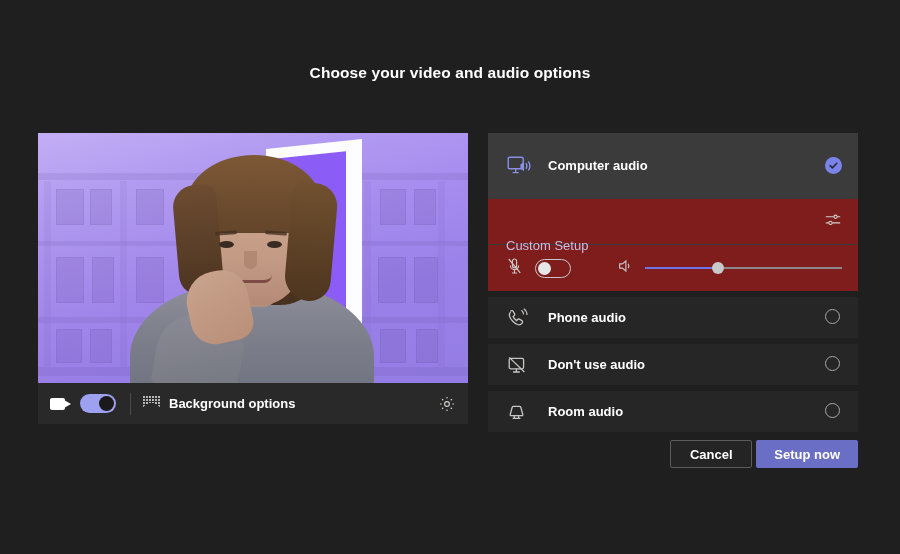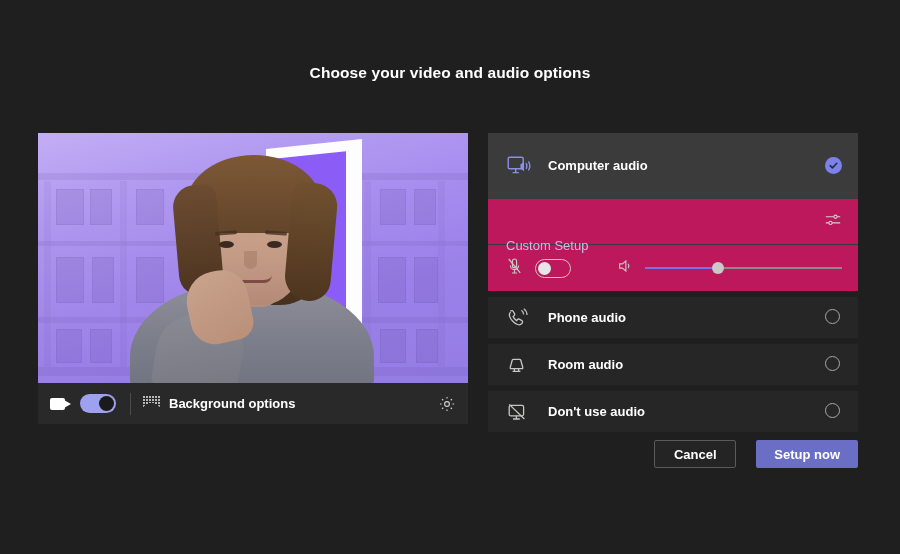--- a/index.html
+++ b/index.html
@@ -168,21 +168,21 @@
       radial-gradient(circle at 1px 1px, #b9b8b6 1px, transparent 1.2px) 0 0/3px 3px;
     -webkit-mask: radial-gradient(circle at 50% 118%, transparent 54%, #000 55%);
             mask: radial-gradient(circle at 50% 118%, transparent 54%, #000 55%);
   }
   .bar-label { font-size: 13px; color: #ffffff; font-weight: bold; }
   .gear { margin-left: auto; width: 18px; height: 18px; position: relative; cursor: pointer; }
   .gear svg { display: block; }
 
   
   .audio-col { position: absolute; left: 488px; top: 133px; width: 370px; }
-  .audio-group { background: #be185d; }
+  .audio-group { background: #7f1d1d; }
   .opt-row {
     height: 65px; display: flex; align-items: center;
     padding: 0 16px 0 18px; cursor: pointer;
   }
   .opt-row.selected { background: #3b3b3b; }
   .opt-row.standalone { background: #262626; height: 41px; margin-top: 6px; }
   .opt-icon { width: 26px; margin-right: 16px; display: flex; align-items: center; }
   .opt-label { font-size: 13px; font-weight: bold; color: #ffffff; }
   .opt-mark { margin-left: auto; width: 17px; height: 17px; }
   .radio-empty {
@@ -215,21 +215,21 @@
     position: absolute; left: 0; top: 6px; height: 2px; background: #6f74e8;
   }
   .slider .knob {
     position: absolute; top: 1px; width: 12px; height: 12px;
     border-radius: 50%; background: #c9c9c9; margin-left: -6px;
   }
 
   
   .footer {
     position: absolute; right: 42px; top: 440px;
-    display: flex; gap: 20px; align-items: center;
+    display: flex; gap: 4px; align-items: center;
   }
   .btn {
     height: 28px; border-radius: 2px; font-size: 13px; font-weight: bold;
     display: flex; align-items: center; justify-content: center;
     cursor: pointer; padding: 0 18px;
   }
   .btn.cancel { background: #242424; color: #ffffff; border: 1px solid #5a5a5a; min-width: 82px; }
   .btn.join { background: #6a6ec4; color: #ffffff; min-width: 90px; }
 </style>
 </head>
@@ -387,43 +387,43 @@
       </div>
       <div class="opt-label">Phone audio</div>
       <div class="opt-mark">
         <div class="radio-empty"></div>
       </div>
     </div>
 
     <div class="opt-row standalone">
       <div class="opt-icon">
         <svg width="22" height="20" viewBox="0 0 22 20" fill="none" stroke="#c8c6c4" stroke-width="1.3">
-          <path d="M5 13.6c-.6 0-1-.5-.8-1.1l2-7.2c.2-.6.7-1 1.3-1h6c.6 0 1.1.4 1.3 1l2 7.2c.2.6-.2 1.1-.8 1.1z"></path>
-          <path d="M8.4 13.6v2.2M12.6 13.6v2.2M6.6 16.4h7.8"></path>
-        </svg>
-      </div>
-      <div class="opt-label">Room audio</div>
-      <div class="opt-mark">
-        <div class="radio-empty"></div>
-      </div>
-    </div>
-
-    <div class="opt-row standalone">
-      <div class="opt-icon">
-        <svg width="22" height="20" viewBox="0 0 22 20" fill="none" stroke="#c8c6c4" stroke-width="1.3">
           <rect x="3.2" y="3.4" width="14.4" height="10.4" rx="1.5"></rect>
           <path d="M10.4 13.8v2.6M7 17h6.8"></path>
           <path d="M3.2 2.4l15.2 14.6"></path>
         </svg>
       </div>
       <div class="opt-label">Don't use audio</div>
       <div class="opt-mark">
         <div class="radio-empty"></div>
       </div>
     </div>
+
+    <div class="opt-row standalone">
+      <div class="opt-icon">
+        <svg width="22" height="20" viewBox="0 0 22 20" fill="none" stroke="#c8c6c4" stroke-width="1.3">
+          <path d="M5 13.6c-.6 0-1-.5-.8-1.1l2-7.2c.2-.6.7-1 1.3-1h6c.6 0 1.1.4 1.3 1l2 7.2c.2.6-.2 1.1-.8 1.1z"></path>
+          <path d="M8.4 13.6v2.2M12.6 13.6v2.2M6.6 16.4h7.8"></path>
+        </svg>
+      </div>
+      <div class="opt-label">Room audio</div>
+      <div class="opt-mark">
+        <div class="radio-empty"></div>
+      </div>
+    </div>
   </div>
 
   <div class="footer">
     <div class="btn cancel">Cancel</div>
     <div class="btn join">Setup now</div>
   </div>
 
 </div>
 
 </body></html>

